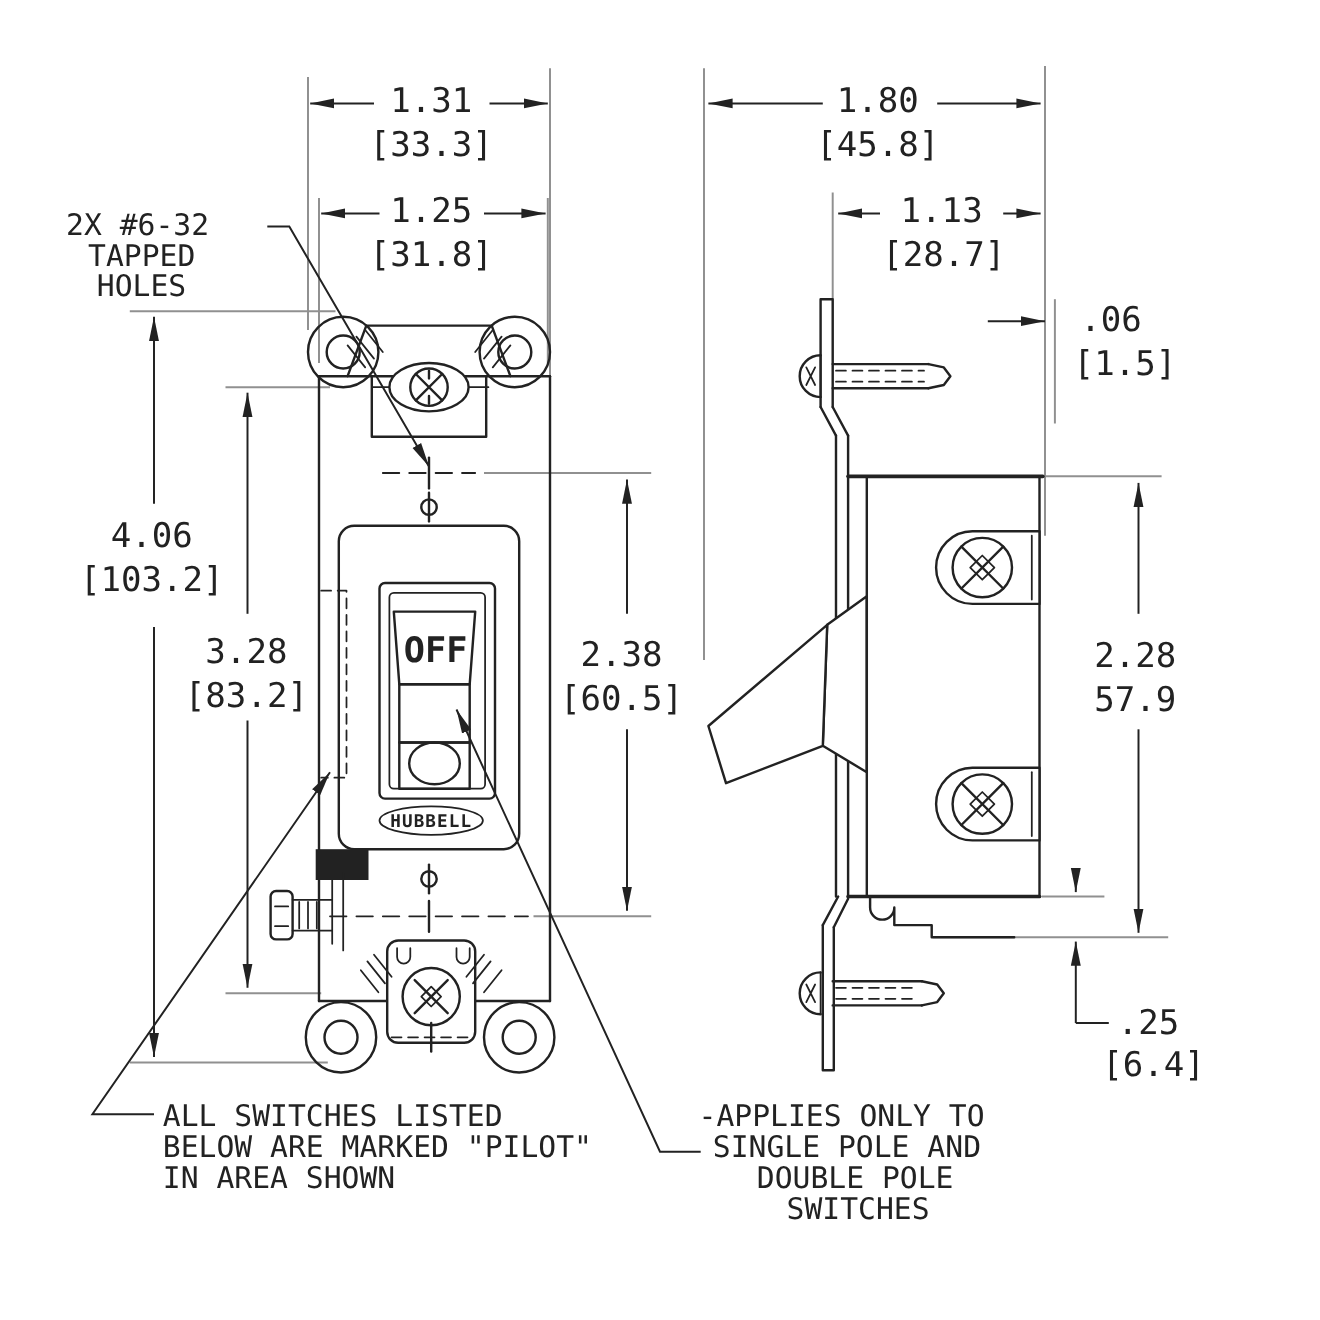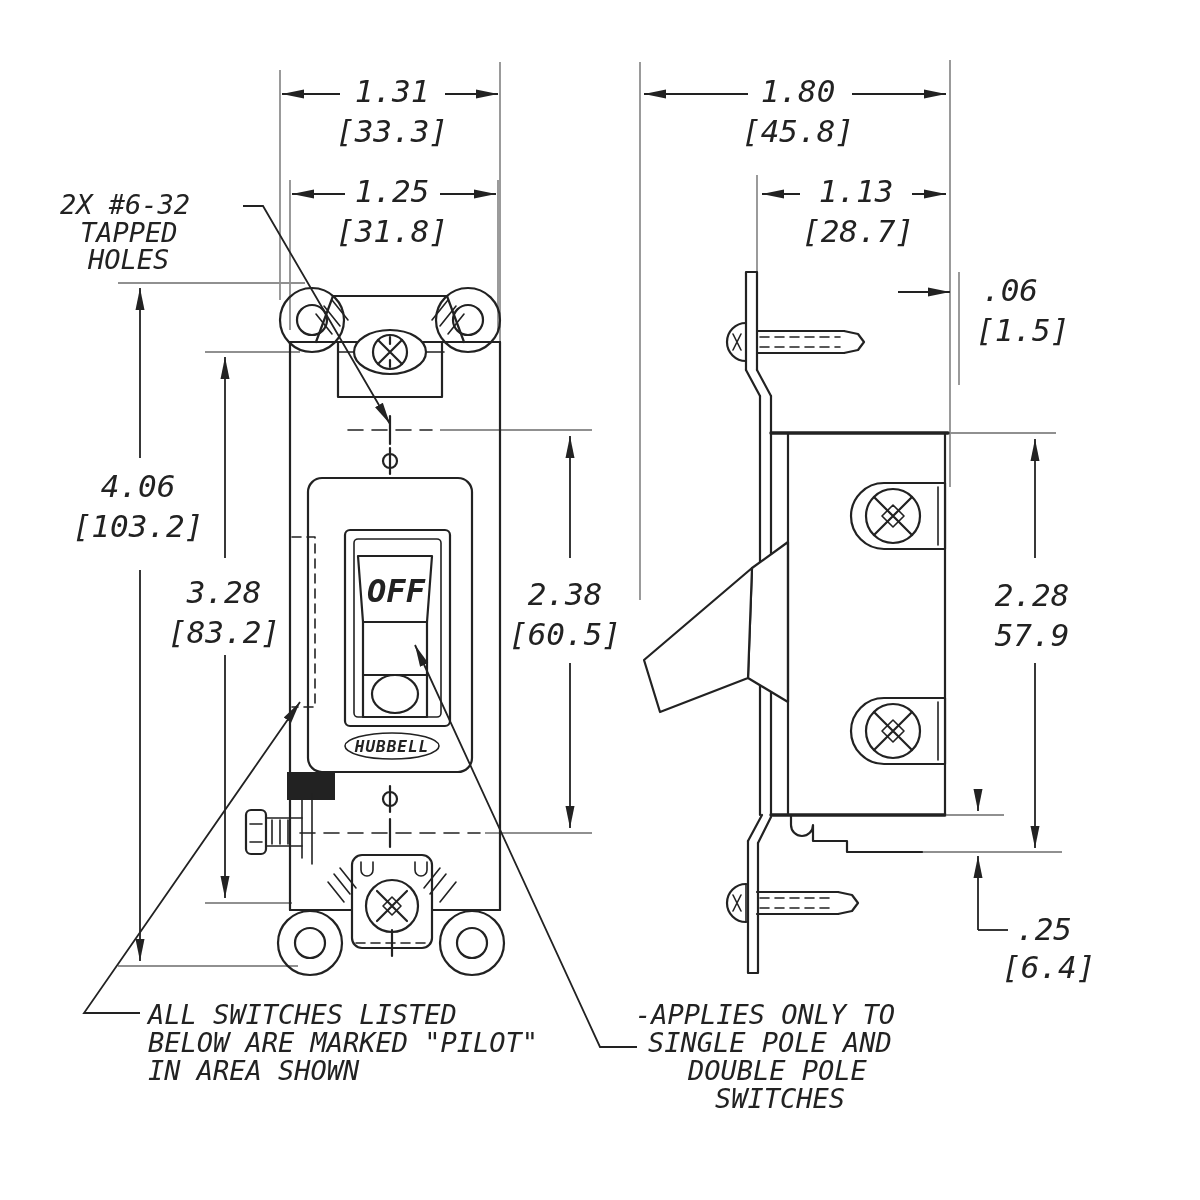--- a/index.html
+++ b/index.html
@@ -1,17 +1,17 @@
 <!DOCTYPE html>
 <html style="--bg: #ffffff; --line: #222222; --ext: #909090;"><head>
 <meta charset="utf-8">
 <style>
   :root{ --bg:#ffffff; --line:#222222; --ext:#909090; }
   html,body{margin:0;padding:0;background:var(--bg);}
-  .wrap{width:1200px;height:1200px;background:var(--bg);overflow:hidden;font-style:italic;}
+  .wrap{width:1200px;height:1200px;background:var(--bg);overflow:hidden;}
   svg{display:block;}
   .ln{stroke:var(--line);stroke-width:2.2;fill:none;stroke-linecap:round;stroke-linejoin:round;}
   .thin{stroke-width:1.6;}
   .thick{stroke-width:3.4;}
   .ext{stroke:var(--ext);stroke-width:1.8;fill:none;}
   .dim{stroke:var(--line);stroke-width:1.8;fill:none;}
   .dash{stroke-dasharray:15 9;}
   .dashsm{stroke-dasharray:9 6;}
   .fillw{fill:#ffffff;}
   .filld{fill:var(--line);stroke:none;}

